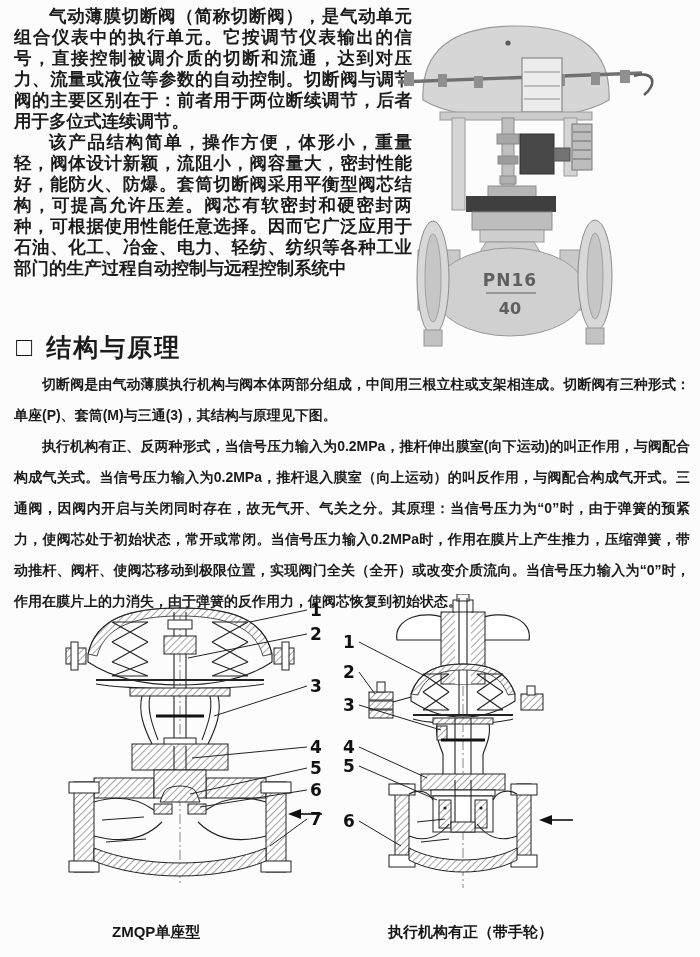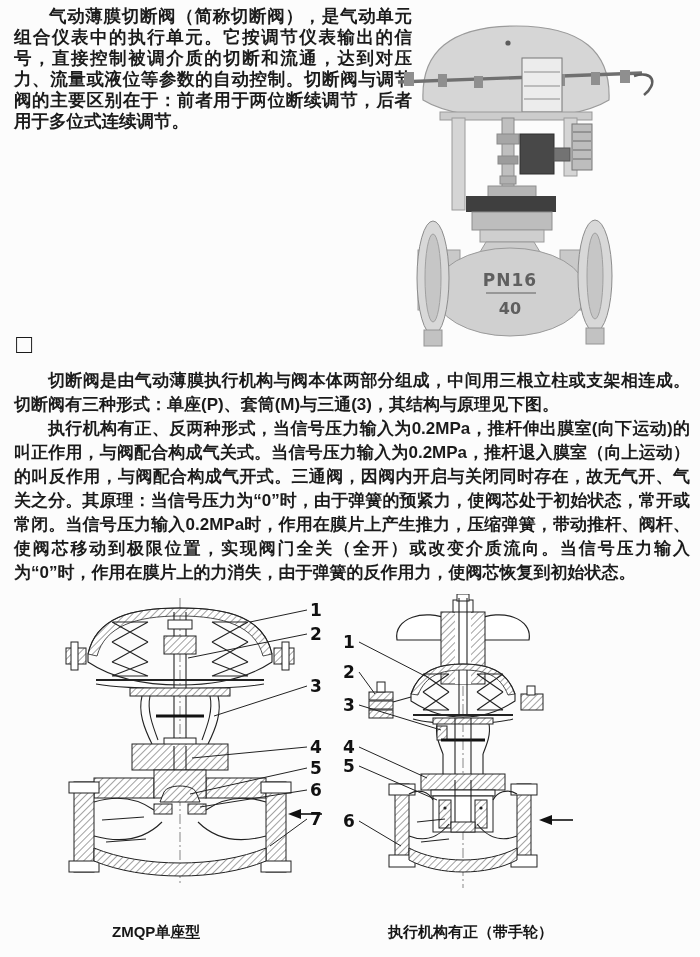--- a/index.html
+++ b/index.html
@@ -19,21 +19,21 @@
   .section-heading{
     position:absolute;left:16px;top:331px;margin:0;
     display:flex;align-items:center;gap:14px;
     font-size:25px;font-weight:700;letter-spacing:2px;
   }
   .sq-marker{
     font-size:27px;font-weight:400;line-height:1;letter-spacing:0;
   }
   .section-text{
     position:absolute;left:14px;top:369px;width:676px;
-    font-size:17px;line-height:24px;
+    font-size:14px;line-height:31px;
   }
   .photo-wrap{position:absolute;left:388px;top:0;width:300px;height:350px;}
   .diagram-left{position:absolute;left:58px;top:596px;}
   .diagram-right{position:absolute;left:333px;top:594px;}
   .caption{
     position:absolute;font-size:15px;font-weight:700;
     line-height:18.6px;white-space:pre;color:#161616;
   }
   .caption-left{left:112px;top:886px;}
   .caption-right{left:388px;top:886px;}
@@ -42,20 +42,21 @@
   svg text.marking2{font:bold 16px "DejaVu Sans",sans-serif;fill:#5f5f5f;}
   svg .ln{stroke:#222;fill:none;stroke-width:1.1;}
   svg .thick{stroke:#222;fill:none;stroke-width:2.2;}
   svg .leader{stroke:#222;stroke-width:1;fill:none;}
 </style>
 </head>
 <body>
 
 <div class="intro-text">
   <p class="para">气动薄膜切断阀（简称切断阀），是气动单元组合仪表中的执行单元。它按调节仪表输出的信号，直接控制被调介质的切断和流通，达到对压力、流量或液位等参数的自动控制。切断阀与调节阀的主要区别在于：前者用于两位断续调节，后者用于多位式连续调节。</p>
+  <p class="para">该产品结构简单，操作方便，体形小，重量轻，阀体设计新颖，流阻小，阀容量大，密封性能好，能防火、防爆。套筒切断阀采用平衡型阀芯结构，可提高允许压差。阀芯有软密封和硬密封两种，可根据使用性能任意选择。因而它广泛应用于石油、化工、冶金、电力、轻纺、纺织等各种工业部门的生产过程自动控制与远程控制系统中</p>
 </div>
 
 <div class="photo-wrap">
 <svg width="300" height="350" viewBox="0 0 300 350">
   <g>
     <path d="M35,100 C33,52 62,26 128,26 C194,26 223,52 221,100 C200,113 160,119 128,119 C96,119 56,113 35,100 Z" fill="#d6d6d6" stroke="#9b9b9b" stroke-width="1.2"></path>
     <circle cx="120" cy="43" r="2.6" fill="#5c5c5c"></circle>
   </g>
   <g>
     <path d="M10,82 L254,73" stroke="#707070" stroke-width="3.4" fill="none"></path>
@@ -110,20 +111,21 @@
     <rect x="198" y="328" width="18" height="16" fill="#c2c2c2" stroke="#949494"></rect>
     <text class="marking" x="122" y="286" text-anchor="middle">PN16</text>
     <line x1="98" y1="293" x2="148" y2="293" stroke="#5f5f5f" stroke-width="1.2"></line>
     <text class="marking2" x="122" y="314" text-anchor="middle">40</text>
   </g>
 </svg>
 </div>
 
 <h2 class="section-heading">
   <span class="sq-marker">□</span>
+  <span>结构与原理</span>
 </h2>
 
 <div class="section-text">
   <p class="para">切断阀是由气动薄膜执行机构与阀本体两部分组成，中间用三根立柱或支架相连成。切断阀有三种形式：单座(P)、套筒(M)与三通(3)，其结构与原理见下图。</p>
   <p class="para">执行机构有正、反两种形式，当信号压力输入为0.2MPa，推杆伸出膜室(向下运动)的叫正作用，与阀配合构成气关式。当信号压力输入为0.2MPa，推杆退入膜室（向上运动）的叫反作用，与阀配合构成气开式。三通阀，因阀内开启与关闭同时存在，故无气开、气关之分。其原理：当信号压力为“0”时，由于弹簧的预紧力，使阀芯处于初始状态，常开或常闭。当信号压力输入0.2MPa时，作用在膜片上产生推力，压缩弹簧，带动推杆、阀杆、使阀芯移动到极限位置，实现阀门全关（全开）或改变介质流向。当信号压力输入为“0”时，作用在膜片上的力消失，由于弹簧的反作用力，使阀芯恢复到初始状态。</p>
 </div>
 
 <svg class="diagram-left" width="276" height="292" viewBox="0 0 276 292">
   <defs>
     <pattern id="hA" width="5" height="5" patternUnits="userSpaceOnUse" patternTransform="rotate(45)">

